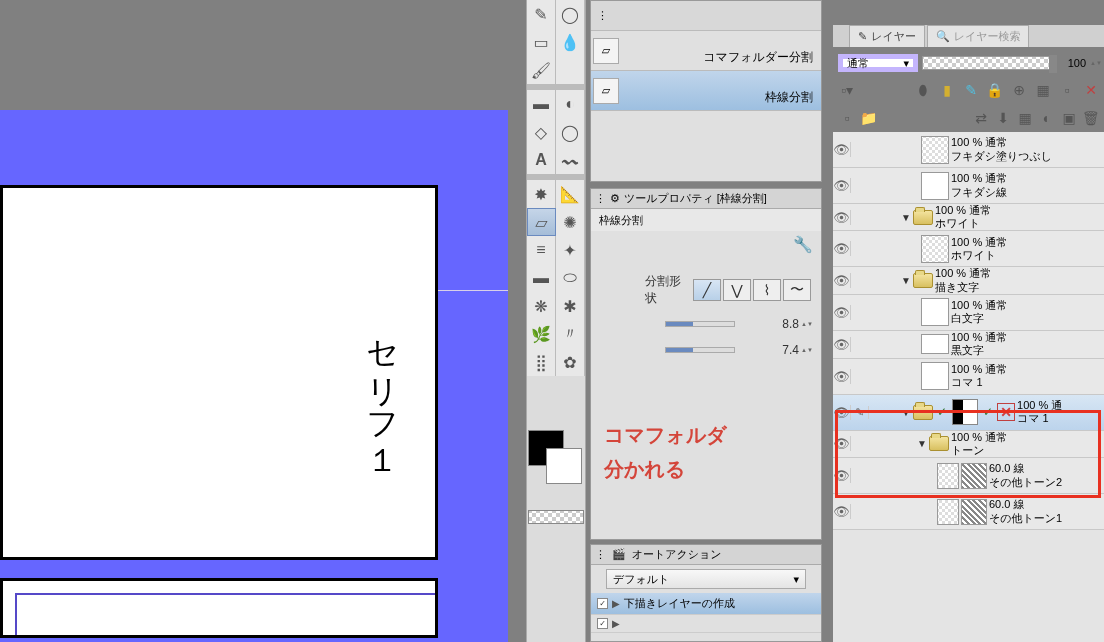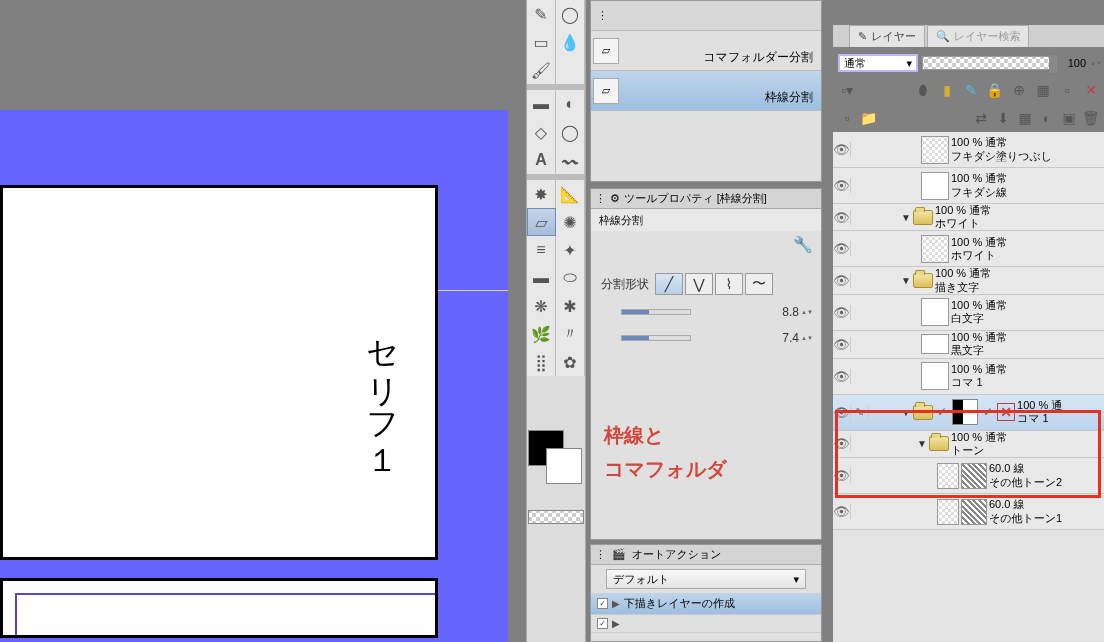--- a/index.html
+++ b/index.html
@@ -31,21 +31,21 @@
 .sub-item { height: 40px; border-bottom: 1px solid #bbb; display: flex; align-items: center; padding: 2px; position: relative; }
 .sub-item.selected { background: linear-gradient(#c0d5eb, #9dbfe0); }
 .sub-thumb { width: 26px; height: 26px; background: #f4f4f4; border: 1px solid #aaa; margin-right: 4px; display: flex; align-items: center; justify-content: center; }
 .sub-label { position: absolute; right: 8px; bottom: 4px; font-size: 12px; }
 
 
 .toolprop { position: absolute; left: 590px; top: 188px; width: 232px; height: 352px; background: #e0e0e0; border: 1px solid #999; }
 .tp-header { height: 20px; background: #d4d4d4; display: flex; align-items: center; padding: 0 4px; gap: 4px; border-bottom: 1px solid #aaa; font-size: 11px; }
 .tp-title { height: 22px; padding: 4px 8px; background: #e8e8e8; }
 .tp-wrench-row { height: 26px; display: flex; justify-content: flex-end; align-items: center; padding-right: 8px; font-size: 16px; color: #666; }
-.tp-body { padding: 6px 10px; font-size: 12px; color: #333; }
+.tp-body { padding: 6px 10px; font-size: 12px; color: #333; margin-left: 44px; }
 .tp-row { display: flex; align-items: center; gap: 6px; margin: 10px 0; }
 .shape-btns { display: flex; gap: 2px; }
 .shape-btn { width: 28px; height: 22px; border: 1px solid #999; background: #eee; display: flex; align-items: center; justify-content: center; font-size: 14px; }
 .shape-btn.active { background: linear-gradient(#d8e5f4, #b8d0e8); }
 .tp-chk { width: 12px; height: 12px; border: 1px solid #888; background: #fff; display: inline-block; margin-right: 4px; }
 .tp-slider-row { display: flex; align-items: center; justify-content: space-between; margin: 4px 0 12px 20px; }
 .tp-slider { width: 70px; height: 6px; background: #ddd; border: 1px solid #aaa; position: relative; }
 .tp-slider::after { content: ""; position: absolute; left: 0; top: 0; width: 40%; height: 100%; background: #6a8abf; }
 .tp-val { display: flex; align-items: center; gap: 2px; }
 .spinner { width: 10px; display: flex; flex-direction: column; font-size: 6px; color: #666; }
@@ -58,21 +58,21 @@
 .aa-header { height: 20px; background: #d4d4d4; display: flex; align-items: center; padding: 0 4px; gap: 6px; border-bottom: 1px solid #aaa; }
 .aa-set { width: 200px; margin: 4px auto; background: linear-gradient(#f8f8f8, #e4e4e4); border: 1px solid #aaa; height: 20px; display: flex; align-items: center; padding: 0 6px; justify-content: space-between; }
 .aa-item { display: flex; align-items: center; gap: 4px; padding: 3px 6px; border-bottom: 1px solid #ccc; }
 .aa-blue { background: linear-gradient(#c0d5eb, #9dbfe0); }
 .aa-check { width: 11px; height: 11px; border: 1px solid #888; background: #fff; font-size: 8px; text-align: center; line-height: 9px; color: #333; }
 .aa-arrow { color: #555; font-size: 10px; }
 .lp-tabs { position: absolute; left: 833px; top: 25px; width: 271px; height: 22px; background: #d0d0d0; display: flex; align-items: flex-end; }
 .lp-tab { padding: 3px 8px; background: #e4e4e4; border: 1px solid #aaa; border-bottom: none; margin-left: 2px; display: flex; align-items: center; gap: 4px; font-size: 11px; color: #444; }
 .lp-tab.inactive { color: #999; }
 .lp-row1 { position: absolute; left: 838px; top: 52px; width: 262px; height: 22px; display: flex; align-items: center; gap: 4px; }
-.lp-blend { width: 80px; height: 18px; background: #fff; border: 2px solid #c4b5fd; padding: 1px 4px; display: flex; justify-content: space-between; align-items: center; }
+.lp-blend { width: 80px; height: 18px; background: #fff; border: 5px solid #c4b5fd; padding: 1px 4px; display: flex; justify-content: space-between; align-items: center; }
 .lp-opacity-bar { flex: 1; height: 14px; background: repeating-conic-gradient(#ccc 0% 25%, #fff 0% 50%) 50% / 8px 8px; border: 1px solid #999; position: relative; }
 .lp-opacity-bar::after { content: ""; position: absolute; right: -4px; top: -2px; width: 8px; height: 18px; background: #888; }
 .lp-opval { width: 28px; text-align: right; }
 
 .lp-row2 { position: absolute; left: 838px; top: 78px; width: 262px; height: 24px; display: flex; align-items: center; gap: 6px; }
 .mini-icon { width: 18px; height: 18px; display: flex; align-items: center; justify-content: center; font-size: 14px; color: #555; }
 
 .lp-row3 { position: absolute; left: 838px; top: 106px; width: 262px; height: 24px; display: flex; align-items: center; gap: 4px; }
 
 .layer-list { position: absolute; left: 833px; top: 132px; width: 271px; height: 510px; background: #e4e4e4; overflow: hidden; }
@@ -217,22 +217,22 @@
       <div class="tp-slider"></div>
       <div class="tp-val">
           <span>7.4</span>
           <div class="spinner">▲▼</div>
         </div>
     </div>
   </div>
 </div>
 
 <div class="annotation">
-  <div>枠線と</div>
   <div>コマフォルダ</div>
+  <div>分かれる</div>
 </div>
 
 <div class="autoact">
   <div class="aa-header">
       <span>⋮</span>
       <span>🎬</span>
       <span>オートアクション</span>
     </div>
   <div class="aa-set">
       <span>デフォルト</span>

